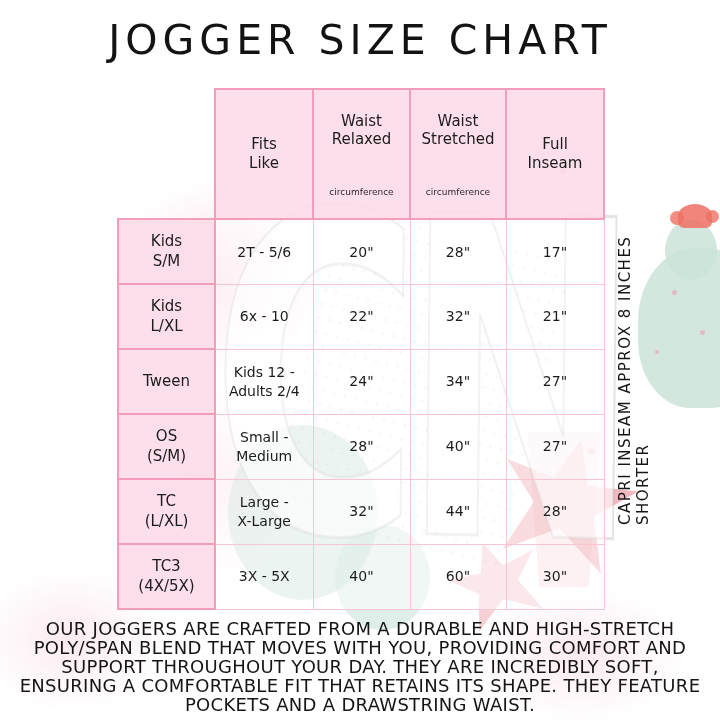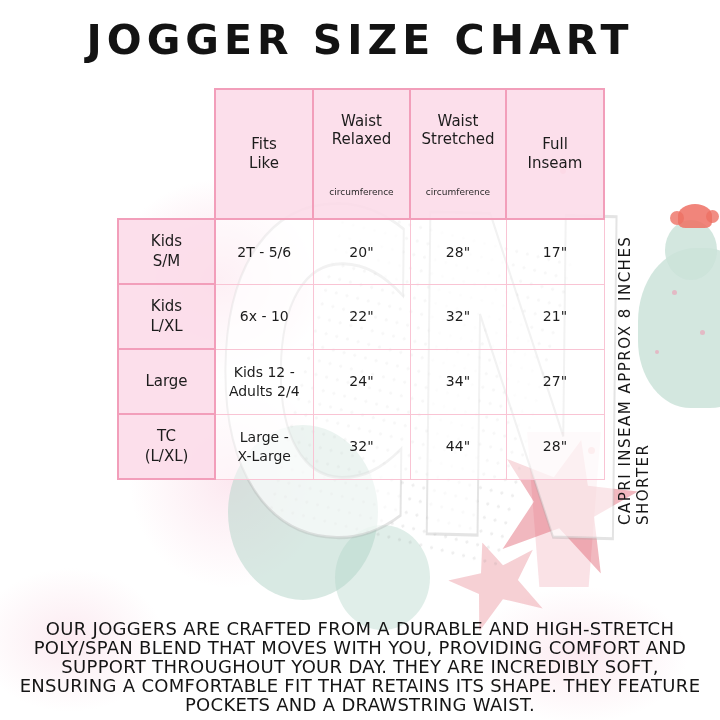--- a/index.html
+++ b/index.html
@@ -61,21 +61,21 @@
     font-size:285px; font-weight:bold; letter-spacing:-18px;
     color:rgba(255,255,255,.65);
     -webkit-text-stroke:2px rgba(165,165,165,.30);
     transform:scaleY(1.55) rotate(1deg); }
   .speckles { position:absolute; left:300px; top:225px; width:240px; height:320px;
     background-image:radial-gradient(rgba(110,110,110,.22) 1px, transparent 1.6px);
     background-size:11px 14px; transform:rotate(14deg); opacity:.55; }
 
   
   .title { position:absolute; top:16px; left:0; width:100%; z-index:2;
-    text-align:center; font-size:41px; font-weight:bold; letter-spacing:5px; color:#131313; }
+    text-align:center; font-size:41px; font-weight:normal; letter-spacing:5px; color:#131313; }
 
   
   table.size-table { position:absolute; left:117px; top:88px; z-index:1;
     border-collapse:collapse; table-layout:fixed; width:486px; }
   table.size-table td { text-align:center; vertical-align:middle; white-space:pre-line;
     color:#1c1c1c; padding:2px; }
   tr.header-row { height:62px; }
   tr.body-row   { height:65px;margin-left:25px; }
   td.blank { border:none; background:transparent; }
   td.pink  { background:rgba(252,221,233,.93); border:2px solid #f29eba;
@@ -165,36 +165,53 @@
     </tr>
     <tr class="body-row">
       <td class="pink">Kids
 L/XL</td>
       <td class="data">6x - 10</td>
       <td class="data">22"</td>
       <td class="data">32"</td>
       <td class="data">21"</td>
     </tr>
     <tr class="body-row">
-      <td class="pink">Large</td>
+      <td class="pink">Tween</td>
       <td class="data">Kids 12 -
 Adults 2/4</td>
       <td class="data">24"</td>
       <td class="data">34"</td>
+      <td class="data">27"</td>
+    </tr>
+    <tr class="body-row">
+      <td class="pink">OS
+(S/M)</td>
+      <td class="data">Small -
+Medium</td>
+      <td class="data">28"</td>
+      <td class="data">40"</td>
       <td class="data">27"</td>
     </tr>
     <tr class="body-row">
       <td class="pink">TC
 (L/XL)</td>
       <td class="data">Large -
 X-Large</td>
       <td class="data">32"</td>
       <td class="data">44"</td>
       <td class="data">28"</td>
     </tr>
+    <tr class="body-row">
+      <td class="pink">TC3
+(4X/5X)</td>
+      <td class="data">3X - 5X</td>
+      <td class="data">40"</td>
+      <td class="data">60"</td>
+      <td class="data">30"</td>
+    </tr>
   </tbody>
     </table>
 
   <div class="side-note">CAPRI INSEAM APPROX 8 INCHES SHORTER</div>
 
   <div class="description">
     <div>OUR JOGGERS ARE CRAFTED FROM A DURABLE AND HIGH-STRETCH</div>
     <div>POLY/SPAN BLEND THAT MOVES WITH YOU, PROVIDING COMFORT AND</div>
     <div>SUPPORT THROUGHOUT YOUR DAY. THEY ARE INCREDIBLY SOFT,</div>
     <div>ENSURING A COMFORTABLE FIT THAT RETAINS ITS SHAPE. THEY FEATURE</div>

